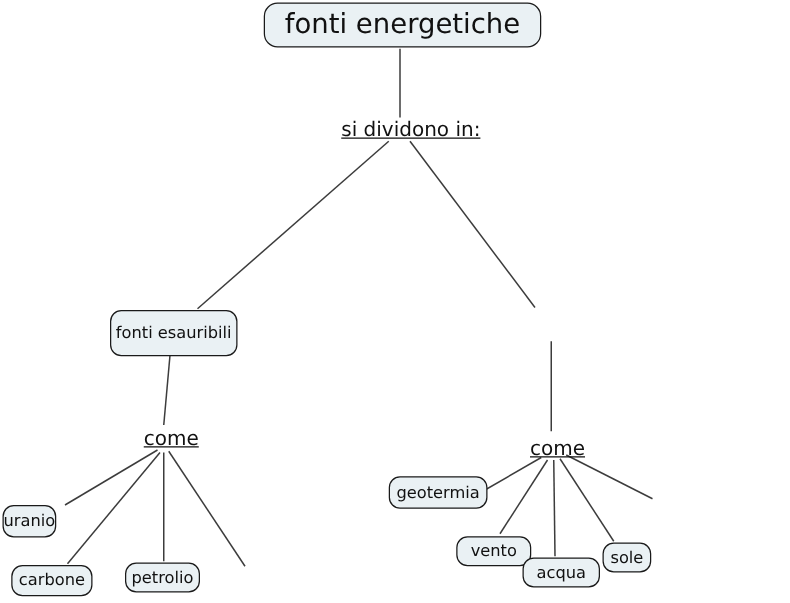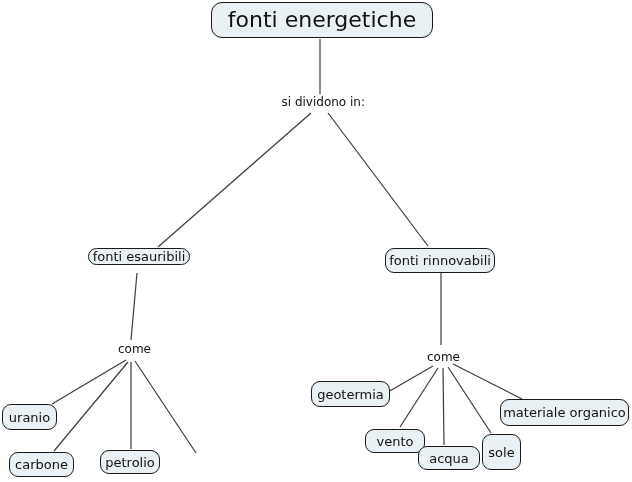--- a/index.html
+++ b/index.html
@@ -27,24 +27,25 @@
     border:1.4px solid var(--node-border);
     border-radius:9px;
     display:flex;align-items:center;justify-content:center;
     font-size:13px;
     white-space:nowrap;
     line-height:1;
   }
   .node.title{font-size:22px;border-radius:11px;}
   .phrase{
     position:absolute;
-    font-size:12px;
+    font-size:16px;
     white-space:nowrap;
     line-height:1;
     text-align:right;
+    text-decoration:underline;
   }
 </style>
 </head>
 <body>
 
 <div class="canvas">
 
   <svg class="edges" viewBox="0 0 632 482">
     <line x1="320" y1="39" x2="320" y2="94"></line>
     <line x1="311" y1="113" x2="158" y2="247"></line>
@@ -59,38 +60,36 @@
     <line x1="438" y1="368" x2="400" y2="427"></line>
     <line x1="443" y1="368" x2="444" y2="445"></line>
     <line x1="448" y1="367" x2="491" y2="433"></line>
     <line x1="453" y1="364" x2="522" y2="399"></line>
   </svg>
 
   <div class="node title" style="left:211px;top:2px;width:222px;height:36px">fonti energetiche</div>
 
   <div class="phrase" style="left:273px;top:96px;width:92px">si dividono in:</div>
 
-  <div class="node" style="left:88px;top:248px;width:102px;height:17px">fonti esauribili</div>
+  <div class="node" style="left:88px;top:248px;width:102px;height:37px">fonti esauribili</div>
 
-  <div class="node" style="left:385px;top:248px;width:110px;height:25px">fonti rinnovabili</div>
 
   <div class="phrase" style="left:115px;top:343px;width:36px">come</div>
 
   <div class="phrase" style="left:424px;top:351px;width:36px">come</div>
 
-  <div class="node" style="left:2px;top:404px;width:55px;height:26px">uranio</div>
+  <div class="node" style="left:2px;top:404px;width:43px;height:26px">uranio</div>
 
   <div class="node" style="left:9px;top:452px;width:65px;height:25px">carbone</div>
 
   <div class="node" style="left:100px;top:450px;width:60px;height:24px">petrolio</div>
 
 
   <div class="node" style="left:311px;top:381px;width:79px;height:26px">geotermia</div>
 
   <div class="node" style="left:365px;top:429px;width:60px;height:24px">vento</div>
 
   <div class="node" style="left:418px;top:446px;width:62px;height:24px">acqua</div>
 
-  <div class="node" style="left:482px;top:434px;width:39px;height:36px">sole</div>
+  <div class="node" style="left:482px;top:434px;width:39px;height:24px">sole</div>
 
-  <div class="node" style="left:500px;top:399px;width:129px;height:27px">materiale organico</div>
 
 </div>
 
 </body></html>

